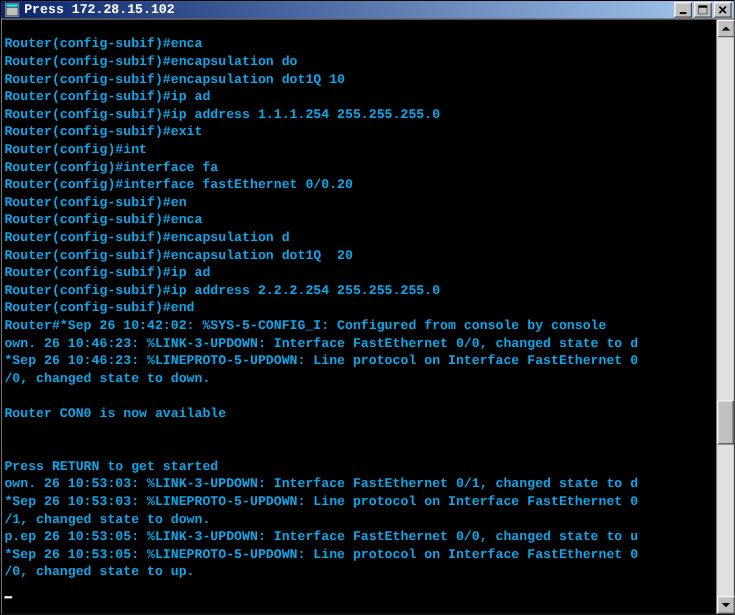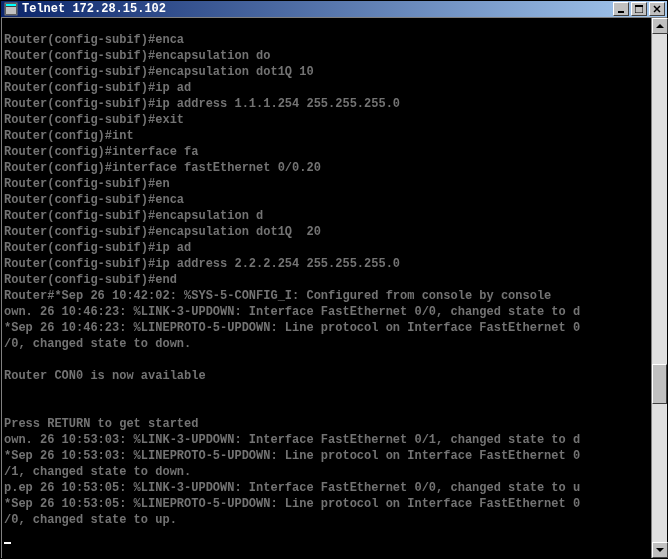--- a/index.html
+++ b/index.html
@@ -73,21 +73,21 @@
       flex: 1;
       display: flex;
       background: #000;
       border-top: 1px solid #808080;
       border-left: 1px solid #808080;
       position: relative;
     }
     .terminal {
       flex: 1;
       background: #000;
-      color: #737373;
+      color: #0ea5e9;
       font-family: "SimSun", "NSimSun", "Courier New", monospace;
       font-size: 12px;
       line-height: 16px;
       padding: 14px 2px;
       white-space: pre;
       overflow: hidden;
       font-weight: bold;
     }
     .terminal-line {
       white-space: pre;
@@ -142,21 +142,21 @@
 
 <div class="window">
   <div class="titlebar">
     <span class="titlebar-icon">
       <svg width="14" height="14" viewBox="0 0 14 14">
         <rect x="1" y="1" width="12" height="12" fill="#404040" stroke="#808080" stroke-width="1"></rect>
         <rect x="2" y="2" width="10" height="2" fill="#00ffff"></rect>
         <rect x="2" y="5" width="10" height="7" fill="#c0c0c0"></rect>
       </svg>
     </span>
-    <span class="titlebar-text">Telnet 172.28.15.102</span>
+    <span class="titlebar-text">Press 172.28.15.102</span>
     <div class="titlebar-buttons">
       <div class="titlebar-btn">
         <svg width="8" height="8" viewBox="0 0 8 8">
             <rect x="1" y="6" width="6" height="2" fill="#000"></rect>
           </svg>
       </div>
       <div class="titlebar-btn">
         <svg width="8" height="8" viewBox="0 0 8 8">
             <rect x="0" y="0" width="8" height="8" fill="none" stroke="#000" stroke-width="1"></rect>
             <rect x="0" y="0" width="8" height="2" fill="#000"></rect>

